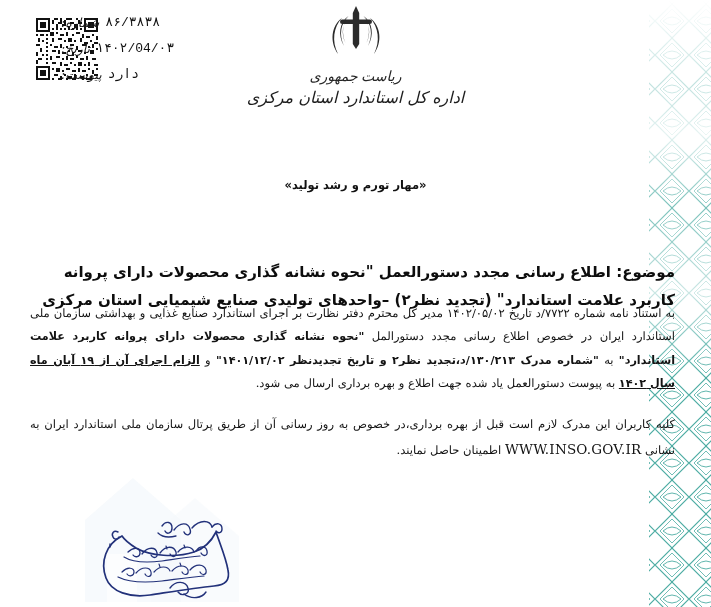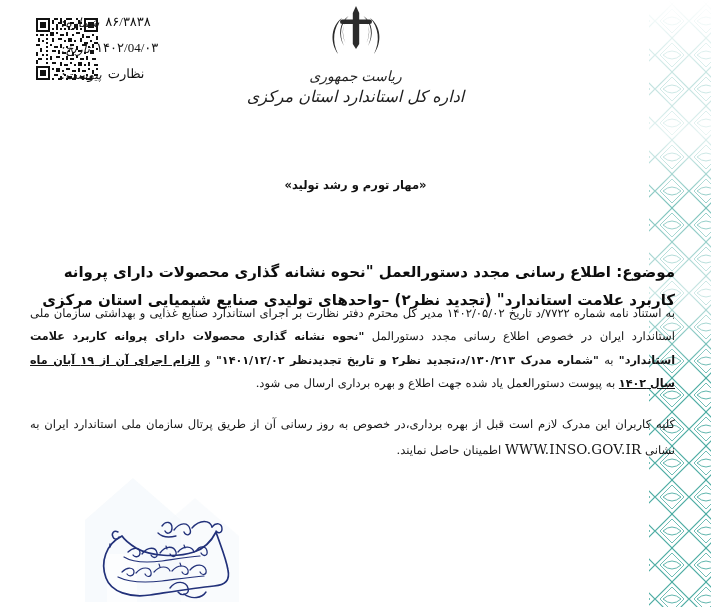--- a/index.html
+++ b/index.html
@@ -59,40 +59,40 @@
     margin-bottom: 10px;
     white-space: nowrap;
   }
   .meta-label {
     font-family: "DejaVu Serif", serif;
     font-size: 12.5px;
     font-style: italic;
     color: #1a1a1a;
   }
   .meta-value {
-    font-family: Liberation Serif, serif;
+    font-family: Liberation Mono, monospace;
     font-size: 13px;
     color: #111111;
     letter-spacing: 0.3px;
   }
 
   
   .org-header {
     position: absolute;
     top: 4px;
     left: 0;
     right: 0;
     text-align: center;
   }
   .emblem {
     display: block;
     margin: 0 auto 2px auto;
   }
   .org-presidency {
-    font-family: Liberation Sans, sans-serif;
+    font-family: Liberation Serif, serif;
     font-style: italic;
     font-size: 14px;
     color: #262626;
     margin-top: 1px;
     letter-spacing: 0.5px;
   }
   .org-main {
     font-family: "DejaVu Serif", serif;
     font-style: italic;
     font-weight: bold;
@@ -383,21 +383,21 @@
     <div class="meta-row">
       <span class="meta-label">شماره:</span>
       <span class="meta-value">۸۶/۳۸۳۸</span>
     </div>
     <div class="meta-row">
       <span class="meta-label">تاریخ:</span>
       <span class="meta-value">۱۴۰۲/04/۰۳</span>
     </div>
     <div class="meta-row">
       <span class="meta-label">پیوست:</span>
-      <span class="meta-value">نظارت</span>
+      <span class="meta-value">دارد</span>
     </div>
   </div>
 
   <div class="org-header">
     <div>
       <svg class="emblem" width="60" height="62" viewBox="0 0 60 62" xmlns="http://www.w3.org/2000/svg">
         <g fill="#2b2b2b">
 
           <path d="M30 2 L33.2 9 L33.2 40 L30 45 L26.8 40 L26.8 9 Z"></path>
 

